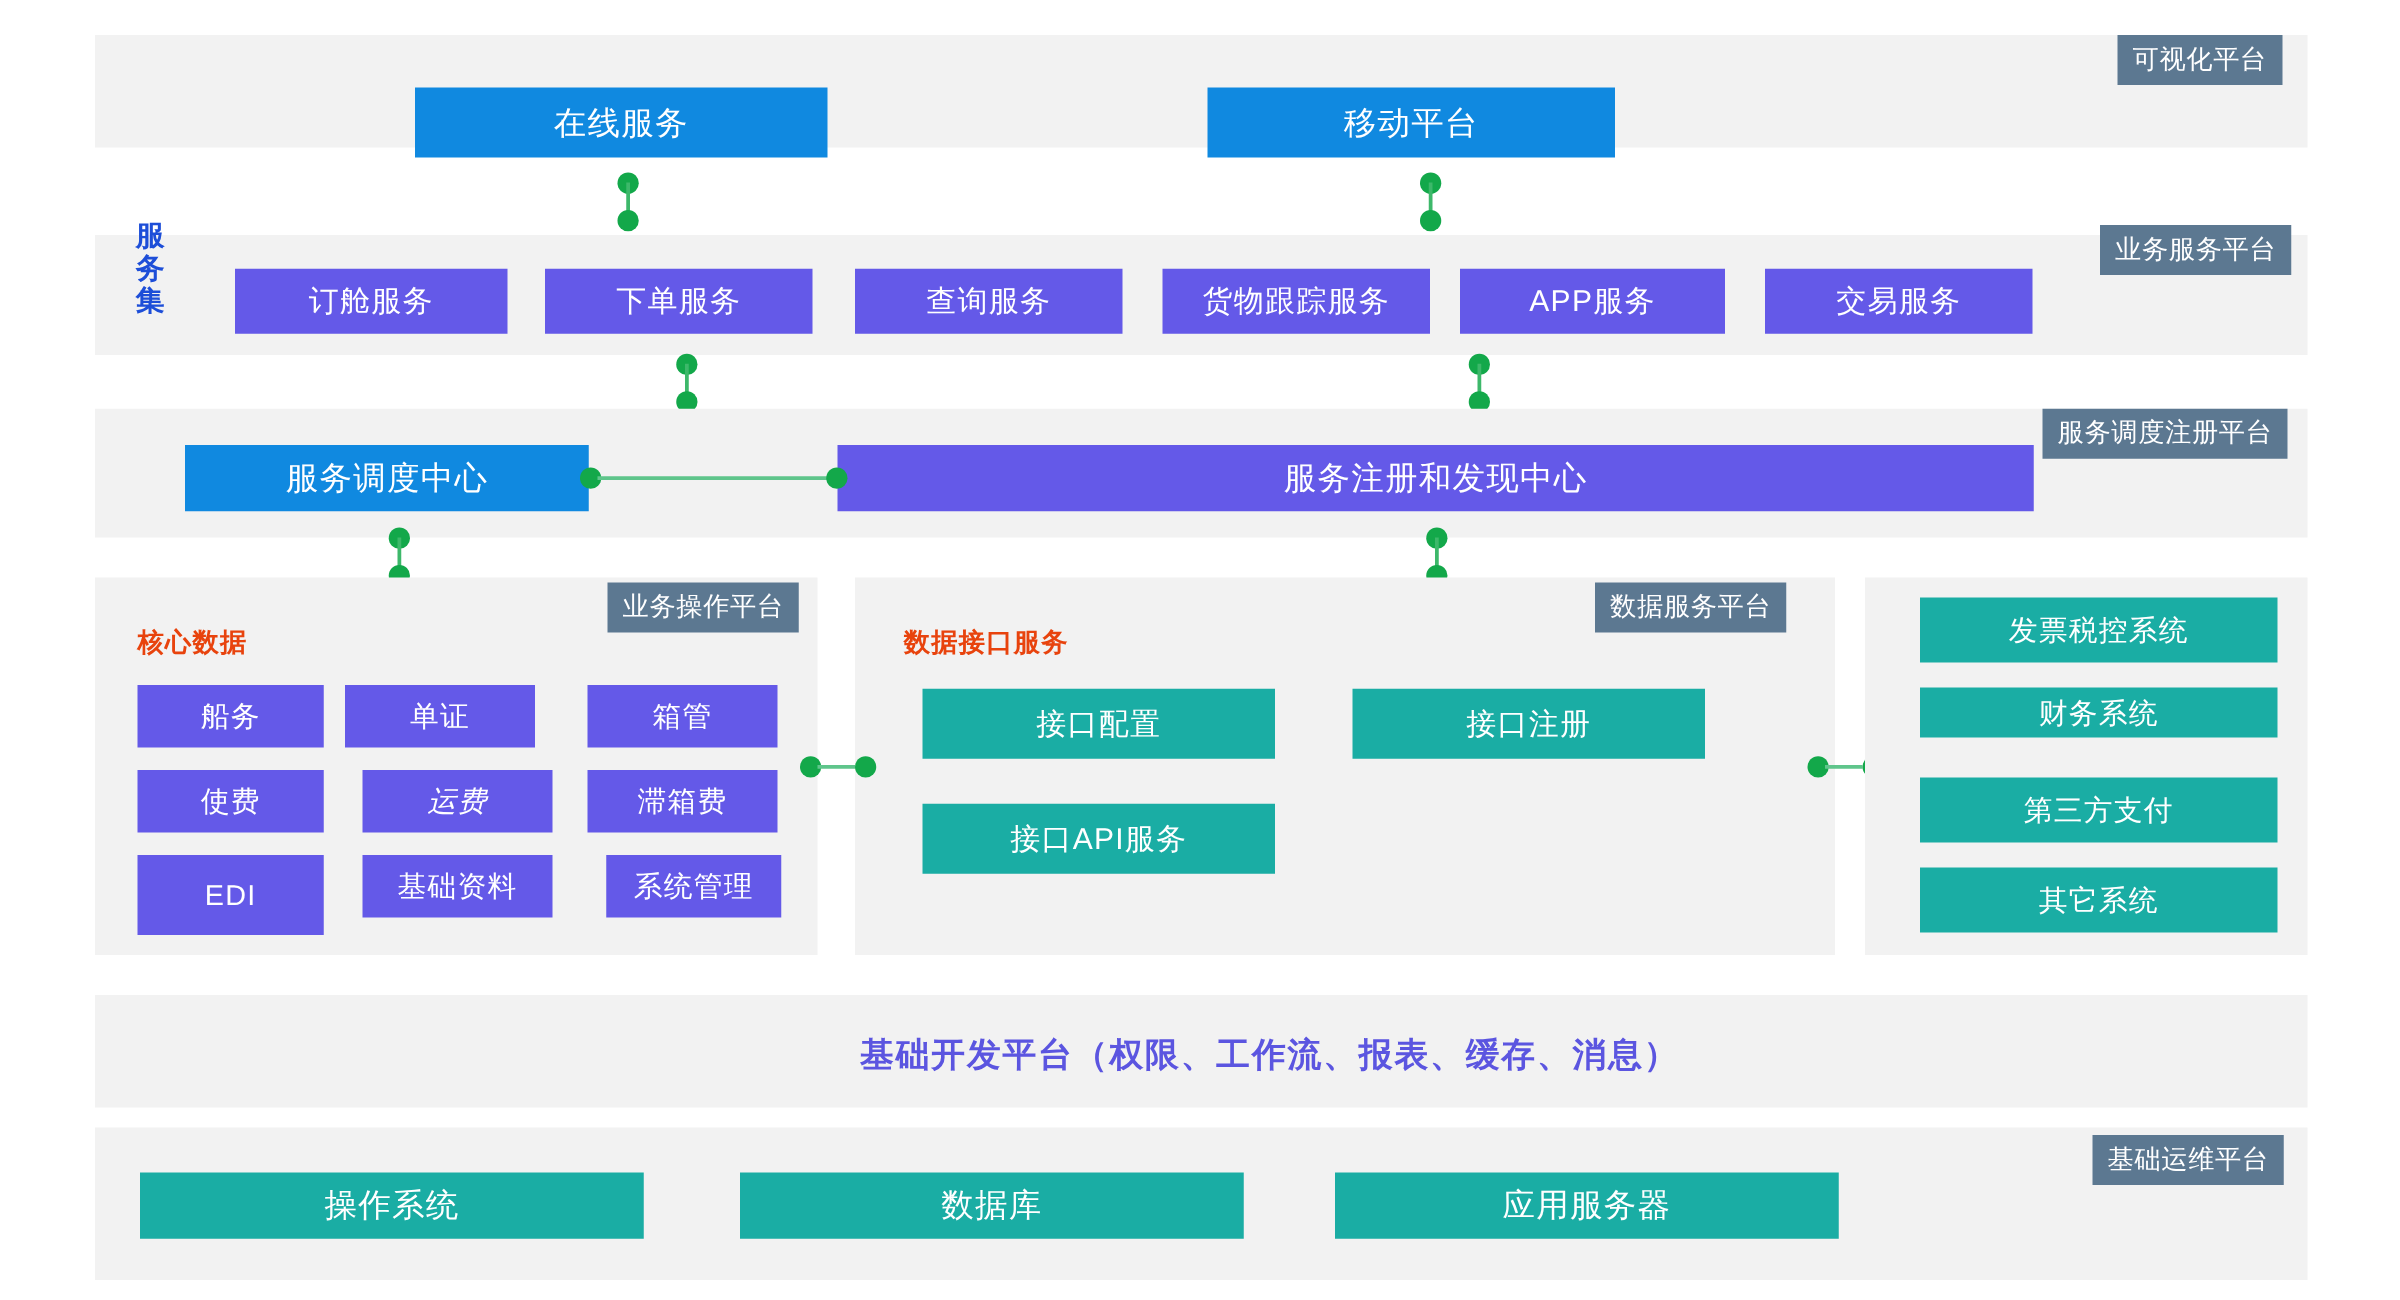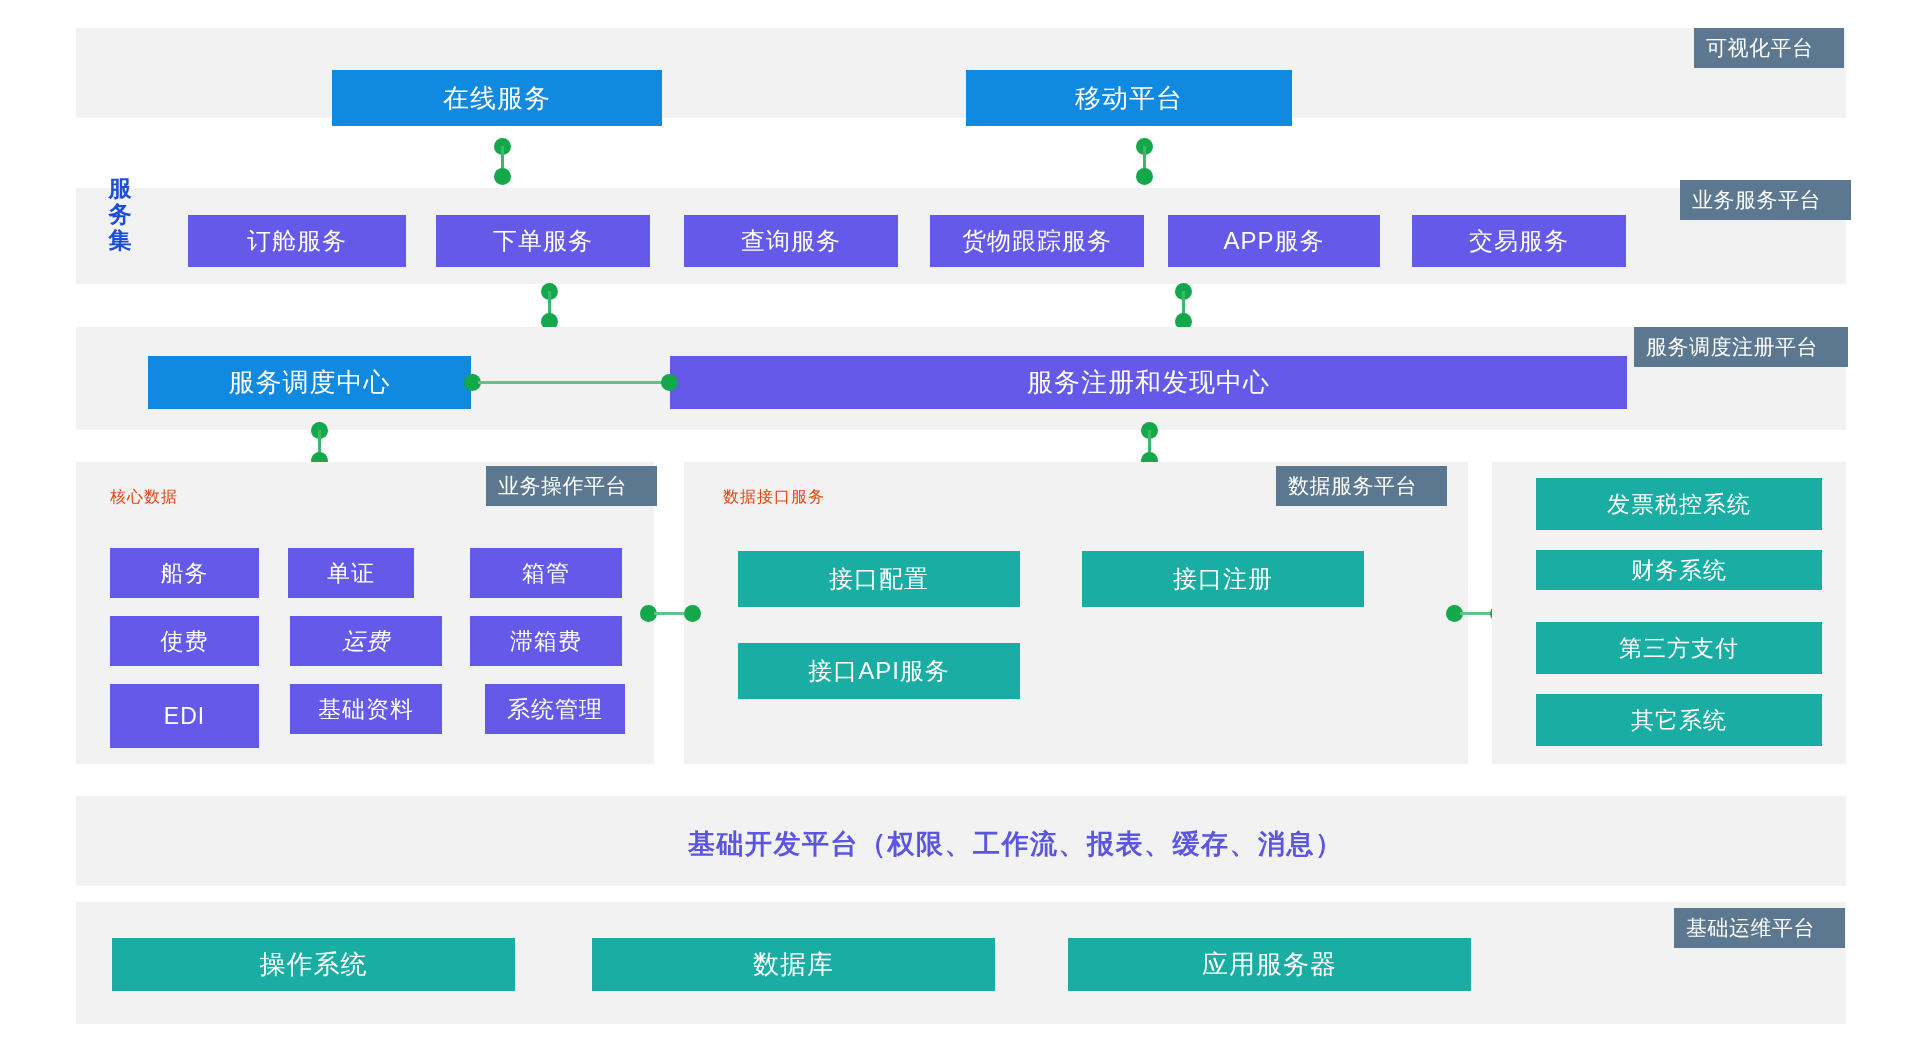--- a/index.html
+++ b/index.html
@@ -16,21 +16,21 @@
   
   .band{position:absolute;background:#f2f2f2;}
 
   
   .tag{
     position:absolute;
     background:#5c7891;
     color:#ffffff;
     font-size:21px;
     line-height:1;
-    padding:9px 30px 10px 12px;
+    padding:9px 12px 10px 12px;
     white-space:nowrap;
     letter-spacing:.5px;
   }
 
   
   .box{
     position:absolute;
     display:flex;align-items:center;justify-content:center;
     color:#ffffff;
     white-space:nowrap;
@@ -42,24 +42,25 @@
   .teal{background:#1aada4;}
 
   .f26{font-size:26px;}
   .f24{font-size:24px;}
   .f23{font-size:23px;}
 
   
   .sec-title{
     position:absolute;
     color:#e8430d;
-    font-size:16px;
-    font-weight:normal;
+    font-size:21px;
+    font-weight:bold;
     letter-spacing:1px;
     white-space:nowrap;
+    margin-top:13px;
   }
   .vlabel{
     position:absolute;
     color:#1d4ed8;
     font-size:23px;
     font-weight:bold;
     width:26px;
     line-height:1.12;
     text-align:center;
     word-break:break-all;
@@ -140,21 +141,21 @@
 
   <div class="dot" style="left:1141px;top:422px;"></div>
   <div class="vline" style="left:1148px;top:430px;height:26px;"></div>
   <div class="dot" style="left:1141px;top:452px;"></div>
 
   <div class="panel" style="left:76px;top:462px;width:578px;height:302px;"></div>
   <div class="tag" style="left:486px;top:466px;">业务操作平台</div>
   <div class="sec-title" style="left:110px;top:487px;">核心数据</div>
 
   <div class="box purple f23" style="left:110px;top:548px;width:149px;height:50px;">船务</div>
-  <div class="box purple f23" style="left:288px;top:548px;width:126px;height:50px;">单证</div>
+  <div class="box purple f23" style="left:276px;top:548px;width:152px;height:50px;">单证</div>
   <div class="box purple f23" style="left:470px;top:548px;width:152px;height:50px;">箱管</div>
 
   <div class="box purple f23" style="left:110px;top:616px;width:149px;height:50px;">使费</div>
   <div class="box purple f23" style="left:290px;top:616px;width:152px;height:50px;font-style:italic;">运费</div>
   <div class="box purple f23" style="left:470px;top:616px;width:152px;height:50px;">滞箱费</div>
 
   <div class="box purple f23" style="left:110px;top:684px;width:149px;height:64px;">EDI</div>
   <div class="box purple f23" style="left:290px;top:684px;width:152px;height:50px;">基础资料</div>
   <div class="box purple f23" style="left:485px;top:684px;width:140px;height:50px;">系统管理</div>
 

